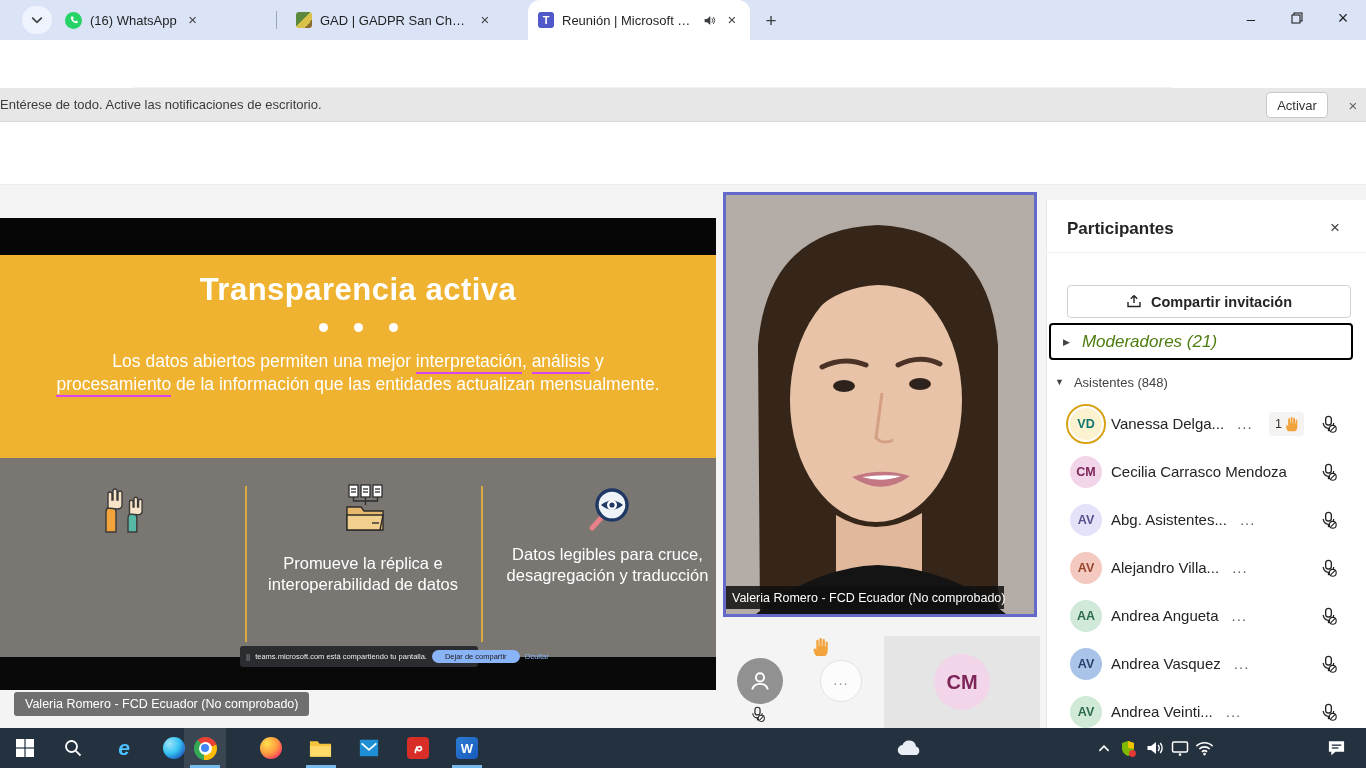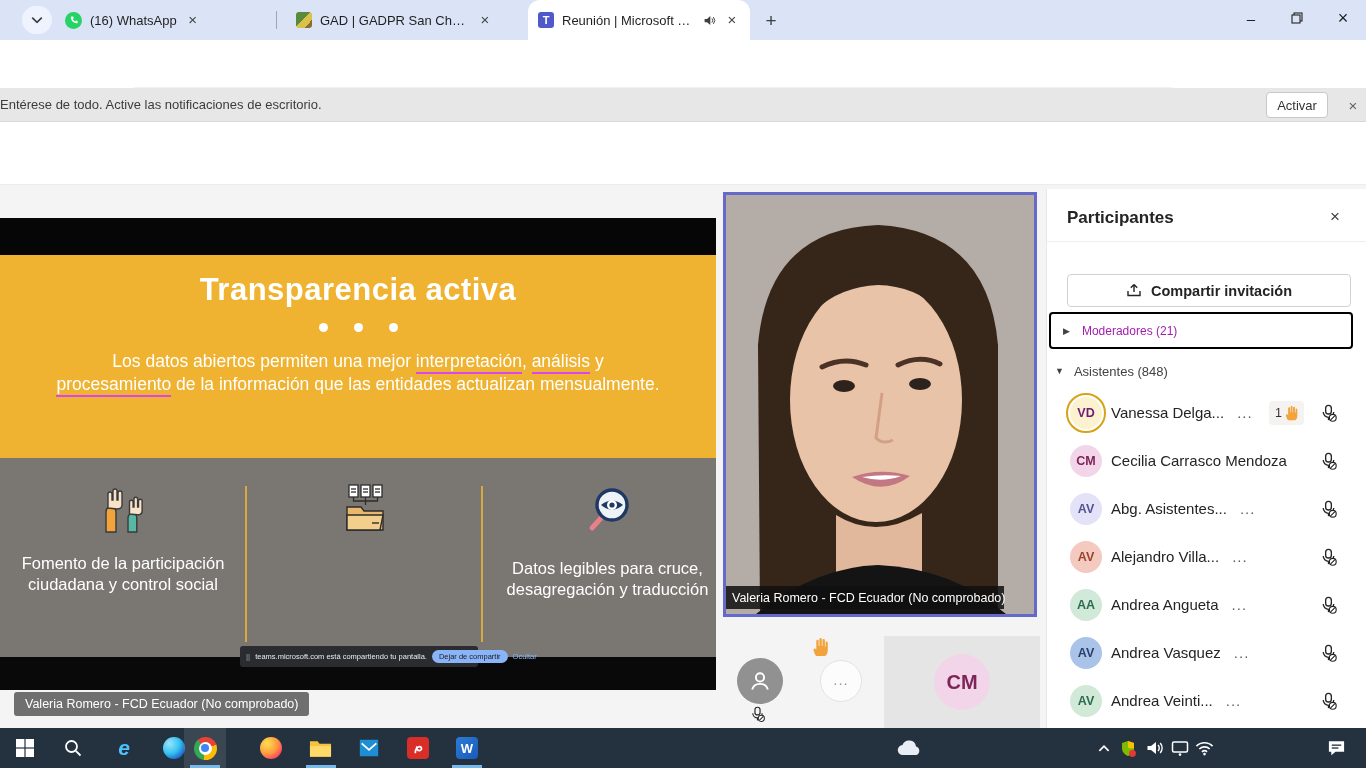--- a/index.html
+++ b/index.html
@@ -77,21 +77,21 @@
     line-height:38px;font-size:19px;font-weight:bold;color:#efa93c;z-index:3;}
   .sl-gray{position:absolute;left:0;top:240px;width:716px;height:199px;}
   .sl-vline{position:absolute;top:28px;width:2px;height:156px;background:#d8a93e;}
   .bcol{position:absolute;text-align:center;color:#fff;font-size:16.5px;line-height:20.5px;}
   .bicon{position:absolute;display:flex;justify-content:center;}
   .sl-black-bot{position:absolute;left:0;top:439px;width:716px;height:33px;background:#090909;}
   .sharebar{position:absolute;left:240px;top:428px;width:238px;height:21px;background:#2b2c2f;border-radius:3px;z-index:4;
     display:flex;align-items:center;gap:5px;padding:0 6px;box-sizing:border-box;}
   .sharebar .pb{font-size:8px;color:#9aa0a6;}
   .sharebar .msg{font-size:7.5px;color:#e8eaed;white-space:nowrap;}
-  .sharebar .stop{font-size:7.5px;color:#202124;background:#8ab4f8;border-radius:9px;padding:2px 7px;white-space:nowrap;}
+  .sharebar .stop{font-size:7.5px;color:#202124;background:#8ab4f8;border-radius:9px;padding:2px 13px;white-space:nowrap;}
   .sharebar .hide{font-size:7.5px;color:#8ab4f8;}
   .tooltipbar{position:absolute;left:14px;top:507px;height:24px;padding:0 11px;background:#6f6f6f;border-radius:3px;
     color:#fff;font-size:12.5px;line-height:24px;white-space:nowrap;}
 
   
   .vtile{position:absolute;left:723px;top:7px;width:314px;height:425px;border:3px solid #6569c9;box-sizing:border-box;background:#b4ada7;overflow:hidden;}
   .nameplate{position:absolute;left:0px;top:391px;width:278px;height:23px;background:rgba(15,15,15,.85);
     display:flex;align-items:center;gap:6px;padding:0 6px;box-sizing:border-box;}
   .nameplate .nm{color:#fff;font-size:12.5px;white-space:nowrap;flex:1;}
 
@@ -99,30 +99,30 @@
   .ghost-avatar{position:absolute;left:737px;top:473px;width:46px;height:46px;border-radius:50%;background:#919191;
     display:flex;align-items:center;justify-content:center;}
   .mic-small{position:absolute;left:749px;top:521px;color:#2b2b2b;}
   .hand-float{position:absolute;left:812px;top:452px;color:#f2a33c;}
   .morecircle{position:absolute;left:820px;top:475px;width:42px;height:42px;border-radius:50%;background:#fcfcfc;border:1px solid #e3e3e3;
     box-sizing:border-box;text-align:center;line-height:38px;color:#9a9a9a;font-size:15px;letter-spacing:1px;}
   .cmtile{position:absolute;left:884px;top:451px;width:156px;height:92px;background:#e5e5e5;display:flex;align-items:center;justify-content:center;}
   .cmcircle{width:56px;height:56px;border-radius:50%;display:flex;align-items:center;justify-content:center;font-size:20px;font-weight:bold;}
 
   
-  .panel{position:absolute;left:1046px;top:4px;width:320px;height:543px;background:#fff;border-left:1px solid #e8e8e8;box-sizing:border-box;}
+  .panel{position:absolute;left:1046px;top:15px;width:320px;height:543px;background:#fff;border-left:1px solid #e8e8e8;box-sizing:border-box;}
   .panel-title{position:absolute;left:20px;top:19px;font-size:17px;font-weight:bold;color:#242424;}
   .panel-x{position:absolute;left:278px;top:18px;width:20px;height:20px;color:#424242;font-size:17px;text-align:center;line-height:20px;}
   .panel-hr{position:absolute;left:0;top:52px;width:320px;height:1px;background:#efefef;}
   .invitebtn{position:absolute;left:20px;top:85px;width:284px;height:33px;border:1px solid #d1d1d1;border-radius:4px;box-sizing:border-box;
     display:flex;align-items:center;justify-content:center;gap:9px;color:#242424;font-size:14.5px;font-weight:bold;}
   .modrow{position:absolute;left:2px;top:123px;width:304px;height:37px;border:2px solid #000;border-radius:4px;box-sizing:border-box;
     display:flex;align-items:center;gap:12px;padding:0 12px;}
   .modrow .car{font-size:9px;color:#424242;}
-  .modrow .t{font-size:12px;color:#a21caf;}
+  .modrow .t{font-size:17px;color:#4d7c0f;font-style:italic;}
   .attrow{position:absolute;left:8px;top:168px;width:300px;height:28px;display:flex;align-items:center;gap:10px;}
   .attrow .car{font-size:9px;color:#424242;}
   .attrow .t{font-size:13px;color:#424242;}
   .prow{position:absolute;left:0;width:320px;height:48px;}
   .pav{position:absolute;left:23px;top:8px;width:32px;height:32px;border-radius:50%;display:flex;align-items:center;justify-content:center;
     font-size:12.5px;font-weight:bold;}
   .pav.ringed{outline:2px solid #d9a216;outline-offset:2px;}
   .pname{position:absolute;left:64px;top:15px;font-size:15px;color:#252423;white-space:nowrap;}
   .pmore{margin-left:13px;color:#5f5e5c;letter-spacing:1px;}
   .pbadge{position:absolute;left:222px;top:12px;height:24px;border-radius:4px;background:#f4f3f2;display:flex;align-items:center;
@@ -395,52 +395,52 @@
         <div class="sl-vline" style="left:481px;"></div>
 
         <div class="bicon" style="left:95px;top:28px;width:56px;">
           <svg width="50" height="48" viewBox="0 0 50 48">
             <path d="M8 46 V26 c0-3 2-5 5-5 s5 2 5 5 v20 z" fill="#f2a33c" stroke="#3a3a3a" stroke-width="1.4"></path>
             <path d="M10 22 V8 a2 2 0 0 1 4 0 v6 h1 V5 a2 2 0 0 1 4 0 v9 h1 V7 a2 2 0 0 1 4 0 v12 c0 3-2 4-5 4 z" fill="#f8e3c8" stroke="#3a3a3a" stroke-width="1.4"></path>
             <path d="M30 46 V32 c0-2.6 1.8-4.4 4.4-4.4 s4.4 1.8 4.4 4.4 v14 z" fill="#57b8a5" stroke="#3a3a3a" stroke-width="1.4"></path>
             <path d="M31.5 28 V16 a1.8 1.8 0 0 1 3.6 0 v5 h.9 V13 a1.8 1.8 0 0 1 3.6 0 v8 h.9 V15 a1.8 1.8 0 0 1 3.6 0 v10 c0 2.6-1.8 3.8-4.5 3.8 z" fill="#f8e3c8" stroke="#3a3a3a" stroke-width="1.4"></path>
           </svg>
         </div>
-        <div class="bcol" style="left:17px;top:95px;width:212px;">Fomento de la participación ciudadana y control social</div>
 
         <div class="bicon" style="left:337px;top:24px;width:56px;">
           <svg width="52" height="52" viewBox="0 0 52 52">
             <g stroke="#2d2d2d" stroke-width="1.3">
               <rect x="10" y="3" width="9" height="12" fill="#fff"></rect>
                 <line x1="12" y1="7" x2="17" y2="7"></line>
                 <line x1="12" y1="10" x2="17" y2="10"></line>
               <rect x="22" y="3" width="9" height="12" fill="#fff"></rect>
                 <line x1="24" y1="7" x2="29" y2="7"></line>
                 <line x1="24" y1="10" x2="29" y2="10"></line>
               <rect x="34" y="3" width="9" height="12" fill="#fff"></rect>
                 <line x1="36" y1="7" x2="41" y2="7"></line>
                 <line x1="36" y1="10" x2="41" y2="10"></line>
               <path d="M14.5 15 v4 h24 v-4 M26.5 15 v8" fill="none"></path>
             </g>
             <path d="M8 25 h14 l3 4 h19 v19 H8 z" fill="#e8b96d" stroke="#2d2d2d" stroke-width="1.4"></path>
             <path d="M8 33 h36 l-3 15 H8 z" fill="#f3cf8e" stroke="#2d2d2d" stroke-width="1.4"></path>
             <line x1="33" y1="41" x2="40" y2="41" stroke="#2d2d2d" stroke-width="1.4"></line>
           </svg>
         </div>
+        <div class="bcol" style="left:262px;top:95px;width:202px;">Promueve la réplica e interoperabilidad de datos</div>
 
         <div class="bicon" style="left:580px;top:26px;width:56px;">
           <svg width="52" height="52" viewBox="0 0 52 52">
             <line x1="10" y1="44" x2="20" y2="33" stroke="#e8808a" stroke-width="5" stroke-linecap="round"></line>
             <circle cx="30" cy="21" r="15" fill="#eef3f8" stroke="#1f3864" stroke-width="3.4"></circle>
             <path d="M19 21 q11-9 22 0 q-11 9-22 0 z" fill="#1f3864"></path>
             <circle cx="30" cy="21" r="5" fill="#fff"></circle>
               <circle cx="30" cy="21" r="2.6" fill="#1f3864"></circle>
           </svg>
         </div>
-        <div class="bcol" style="left:505px;top:100px;width:205px;">Datos legibles para cruce, desagregación y traducción</div>
+        <div class="bcol" style="left:505px;top:86px;width:205px;">Datos legibles para cruce, desagregación y traducción</div>
       </div>
 
       <div class="sl-black-bot"></div>
 
       <div class="sharebar">
         <span class="pb">||</span>
         <span class="msg">teams.microsoft.com está compartiendo tu pantalla.</span>
         <span class="stop">Dejar de compartir</span>
         <span class="hide">Ocultar</span>
       </div>
@@ -513,21 +513,21 @@
         <span class="t">Moderadores (21)</span>
       </div>
 
       <div class="attrow">
         <span class="car">▼</span>
         <span class="t">Asistentes (848)</span>
       </div>
 
       <div>
         <div class="prow" style="top:200px;">
-          <span class="pav ringed" style="background: rgb(253, 242, 207); color: #701a75;">VD</span>
+          <span class="pav ringed" style="background: rgb(253, 242, 207); color: #0f766e;">VD</span>
           <span class="pname"><span>Vanessa Delga...</span><span class="pmore">...</span></span>
           <span class="pbadge">
             <span>1</span>
             <svg width="13" height="16" viewBox="0 0 16 20" style="color:#f2a33c;">
                 <use href="#i-hand"></use>
               </svg>
           </span>
           <span class="pmic">
               <svg width="19" height="19" viewBox="0 0 20 20">
                 <use href="#i-micoff"></use>

